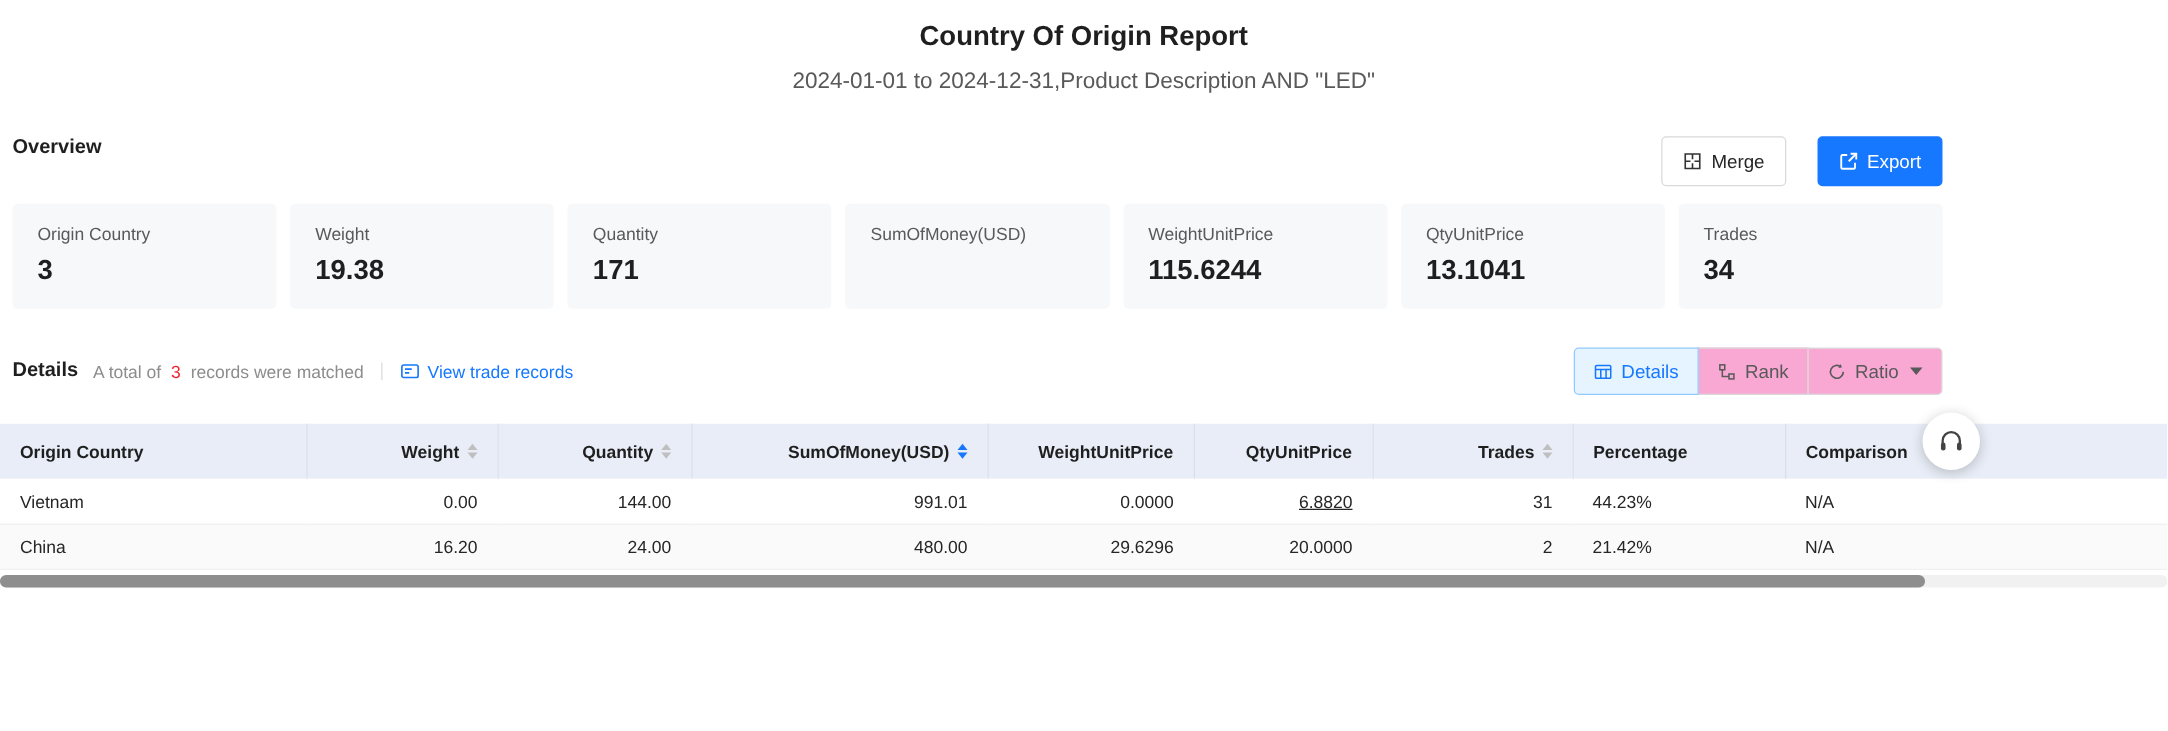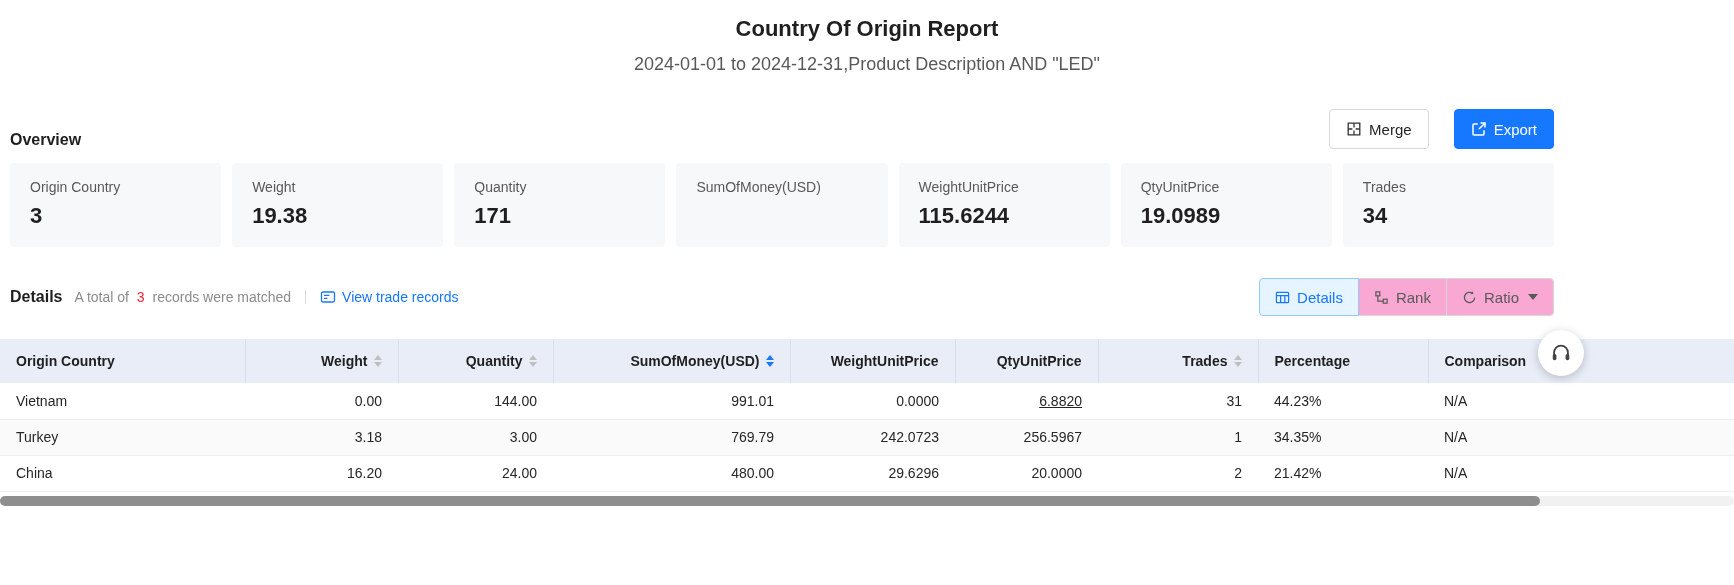--- a/index.html
+++ b/index.html
@@ -25,21 +25,21 @@
     font-weight: 500;
     color: #595959;
   }
   .content { width: 1544px; margin-left: 10px; }
 
   
   .overview-bar {
     margin-top: 34px;
     height: 40px;
     display: flex;
-    align-items: flex-end;
+    align-items: flex-start;
     justify-content: space-between;
   }
   .section-title { font-size: 16px; font-weight: 700; color: #1f1f1f; }
   .overview-actions { display: flex; align-items: center; gap: 25px; }
   .btn {
     height: 40px;
     display: inline-flex;
     align-items: center;
     gap: 7px;
     padding: 0 16px;
@@ -245,21 +245,21 @@
       </div>
       <div class="card">
         <div class="card-label">SumOfMoney(USD)</div>
       </div>
       <div class="card">
         <div class="card-label">WeightUnitPrice</div>
         <div class="card-value">115.6244</div>
       </div>
       <div class="card">
         <div class="card-label">QtyUnitPrice</div>
-        <div class="card-value">19.0989</div>
+        <div class="card-value">13.1041</div>
       </div>
       <div class="card">
         <div class="card-label">Trades</div>
         <div class="card-value">34</div>
       </div>
     </div>
 
     <div class="details-bar">
       <span class="details-title">Details</span>
       <span class="summary">
@@ -389,31 +389,20 @@
           <td style="text-align: right;">0.00</td>
           <td style="text-align: right;">144.00</td>
           <td style="text-align: right;">991.01</td>
           <td style="text-align: right;">0.0000</td>
           <td style="text-align: right; text-decoration: underline;">6.8820</td>
           <td style="text-align: right;">31</td>
           <td style="text-align: left;">44.23%</td>
           <td style="text-align: left;">N/A</td>
         </tr>
         <tr>
-          <td style="text-align: left;">Turkey</td>
-          <td style="text-align: right;">3.18</td>
-          <td style="text-align: right;">3.00</td>
-          <td style="text-align: right;">769.79</td>
-          <td style="text-align: right;">242.0723</td>
-          <td style="text-align: right;">256.5967</td>
-          <td style="text-align: right;">1</td>
-          <td style="text-align: left;">34.35%</td>
-          <td style="text-align: left;">N/A</td>
-        </tr>
-        <tr>
           <td style="text-align: left;">China</td>
           <td style="text-align: right;">16.20</td>
           <td style="text-align: right;">24.00</td>
           <td style="text-align: right;">480.00</td>
           <td style="text-align: right;">29.6296</td>
           <td style="text-align: right;">20.0000</td>
           <td style="text-align: right;">2</td>
           <td style="text-align: left;">21.42%</td>
           <td style="text-align: left;">N/A</td>
         </tr>

